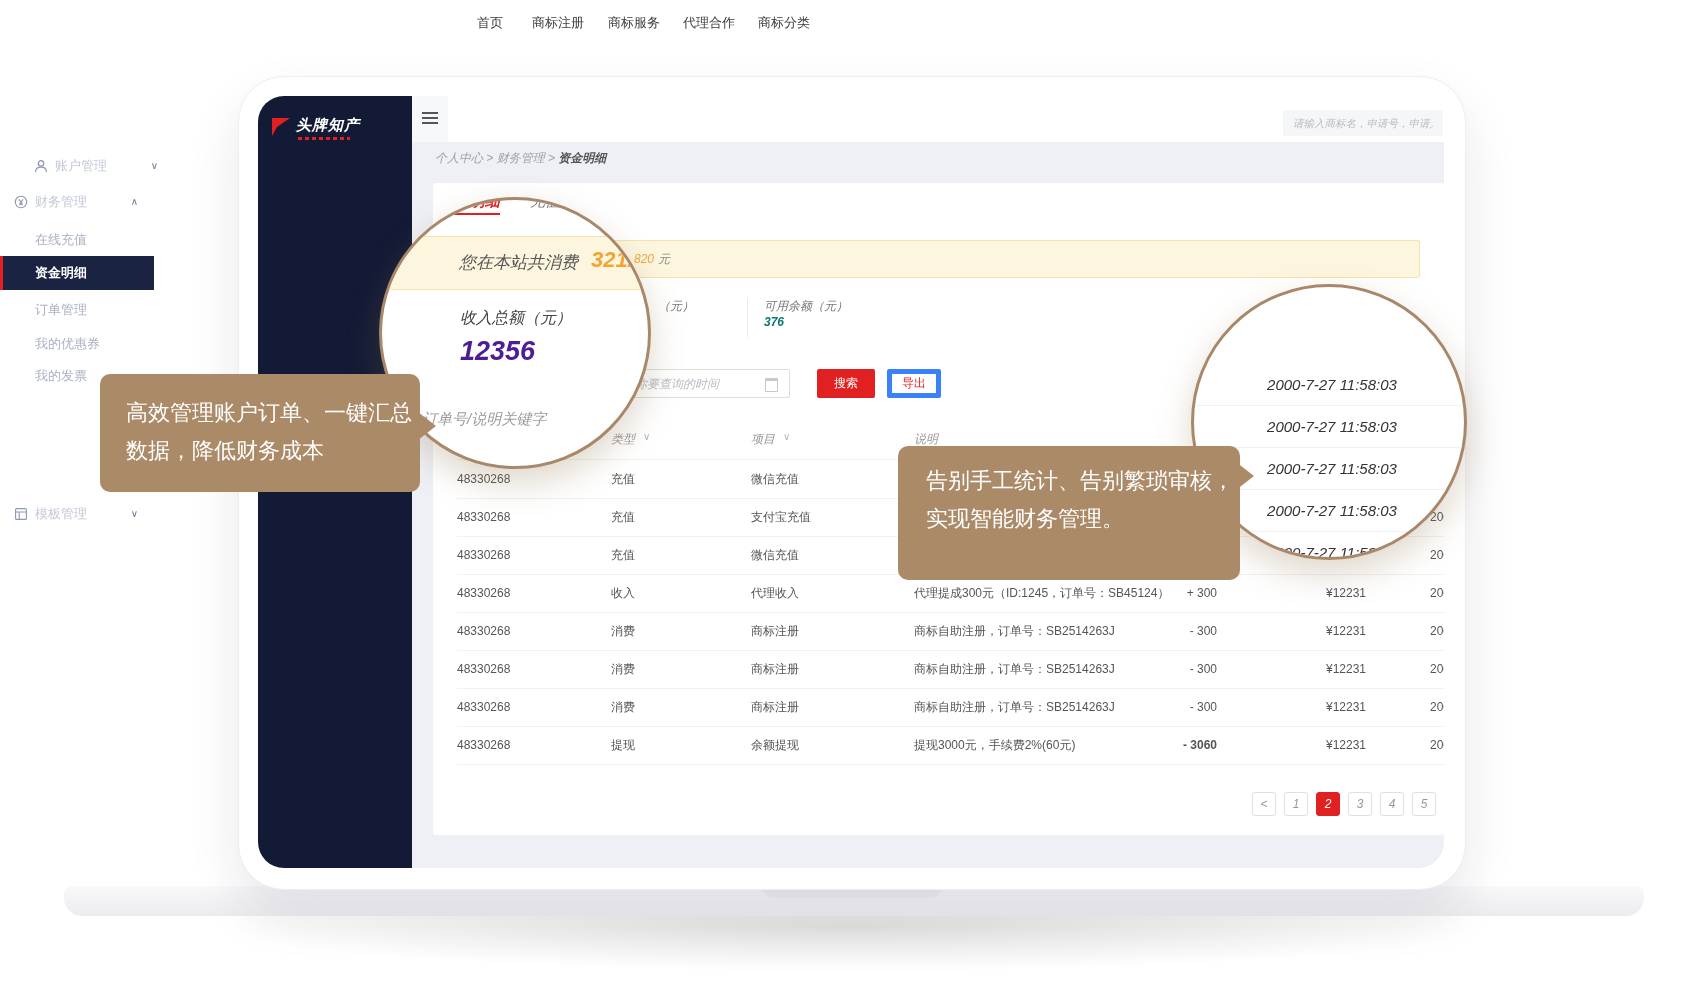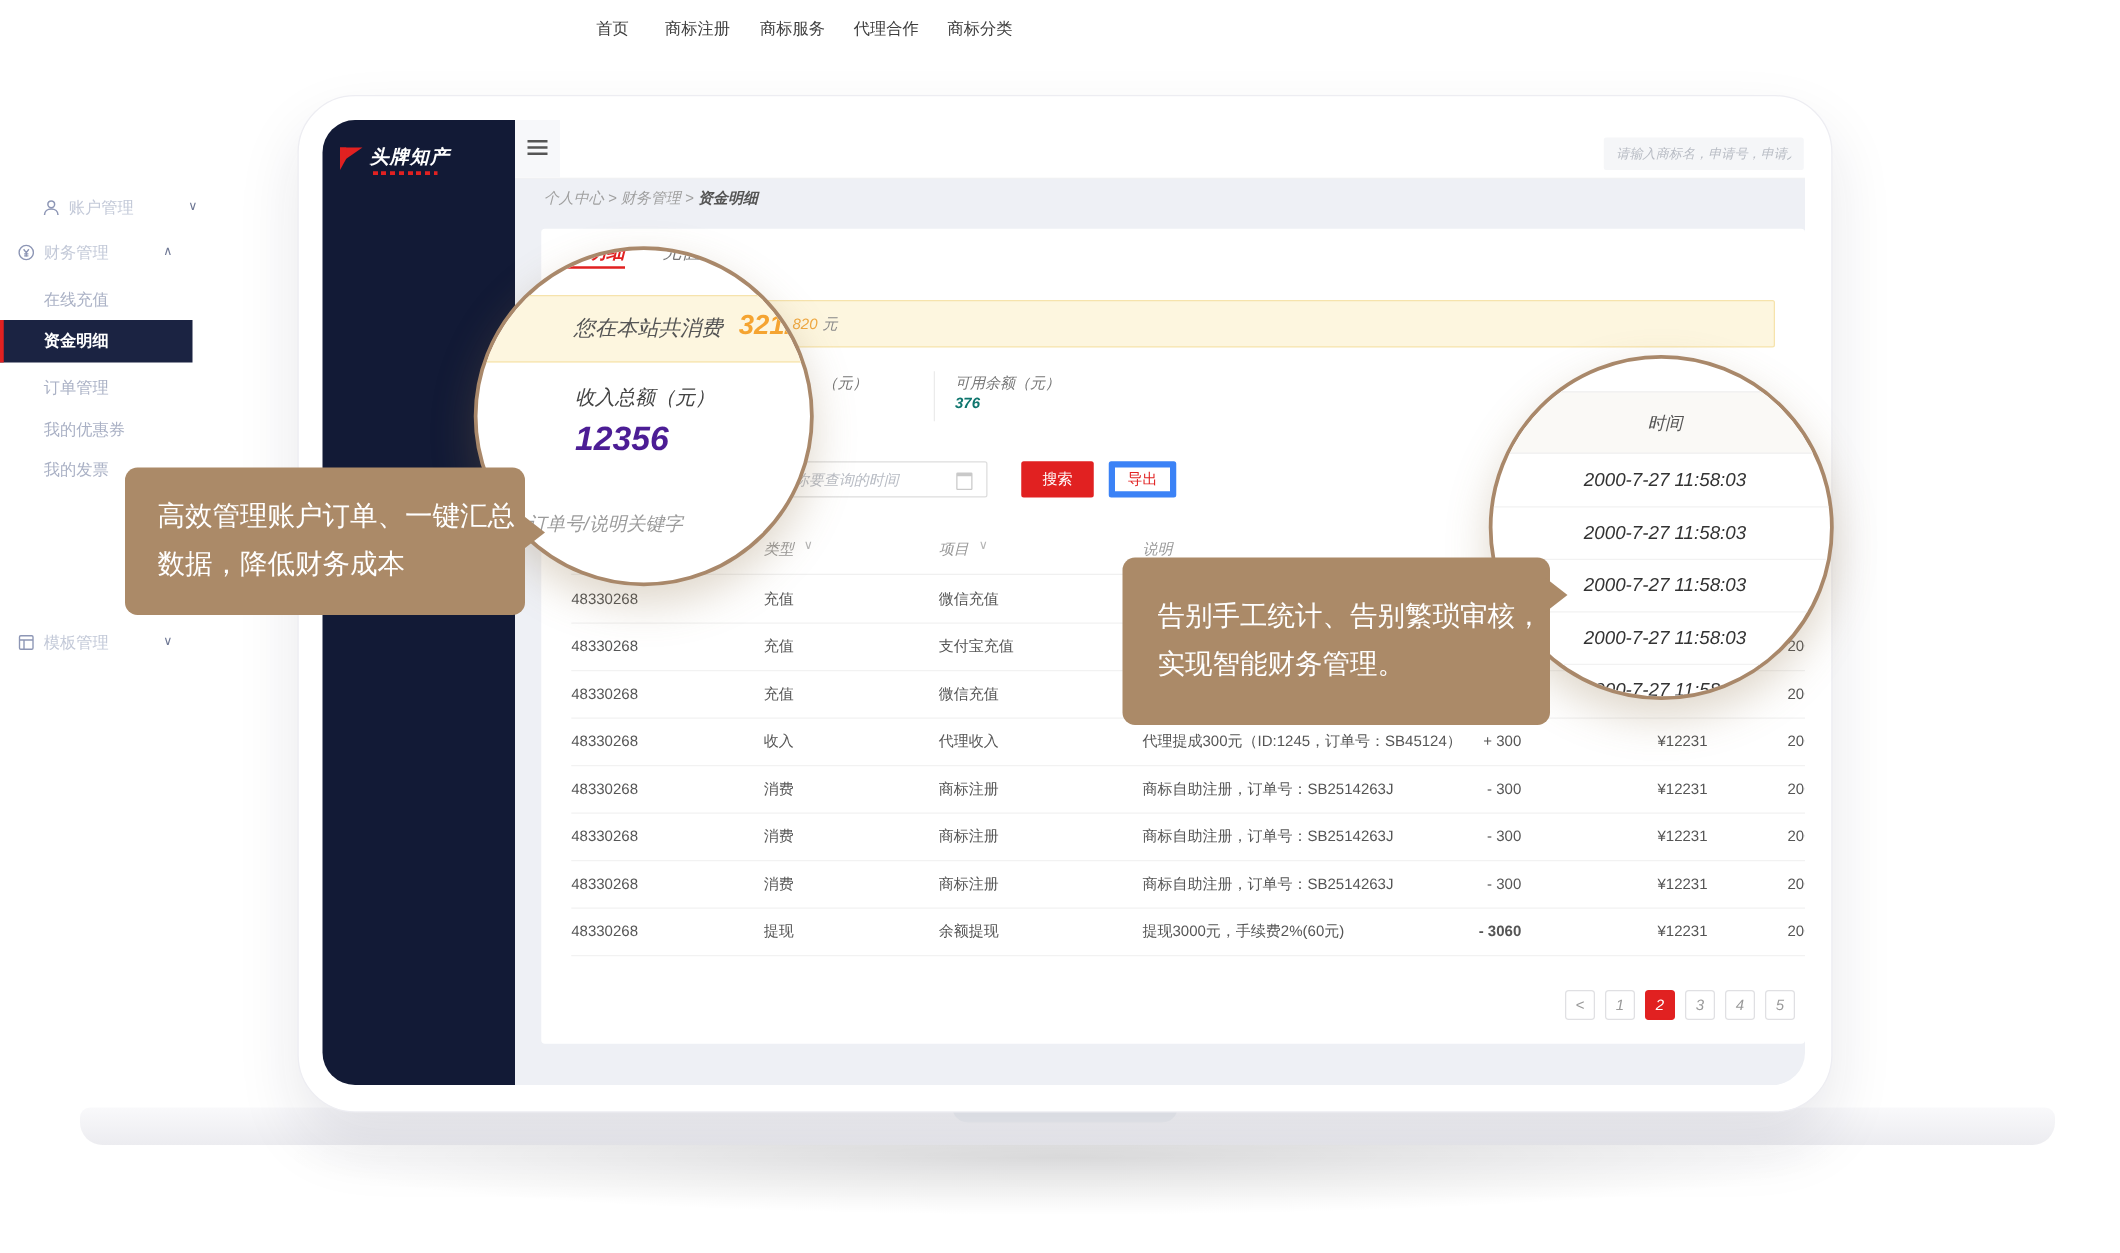--- a/index.html
+++ b/index.html
@@ -237,29 +237,26 @@
       <span class="abs" style="left:106px;top:14px;font-size:17px;color:#555;">您在本站共消费</span>
       <span class="abs" style="left:238px;top:10px;font-size:22px;font-weight:bold;color:#f5a431;">32124</span>
 
     </div>
     <span class="abs" style="left:78px;top:108px;font-size:16px;color:#444;">收入总额（元）</span>
     <span class="abs" style="left:78px;top:136px;font-size:27px;font-weight:bold;color:#4c1d95;">12356</span>
     <span class="abs" style="left:40px;top:210px;font-size:15px;color:#9a9a9a;white-space:nowrap;">订单号/说明关键字</span>
   </div>
 
   <div class="circle" style="left:1191px;top:284px;width:276px;height:276px;">
-    <div class="abs" style="left:0;top:26px;width:276px;height:50px;background:#faf9f6;border-top:1px solid #efefef;border-bottom:1px solid #efefef;box-sizing:border-box;">
-      <div style="width:100%;text-align:center;line-height:48px;font-size:14px;color:#555;">时间</div>
-    </div>
     <div class="abs" style="left:0;top:77px;width:276px;height:42px;line-height:42px;text-align:center;font-size:15px;color:#333;border-bottom:1px solid #f2f2f2;box-sizing:border-box;">2000-7-27  11:58:03</div>
     <div class="abs" style="left:0;top:119px;width:276px;height:42px;line-height:42px;text-align:center;font-size:15px;color:#333;border-bottom:1px solid #f2f2f2;box-sizing:border-box;">2000-7-27  11:58:03</div>
     <div class="abs" style="left:0;top:161px;width:276px;height:42px;line-height:42px;text-align:center;font-size:15px;color:#333;border-bottom:1px solid #f2f2f2;box-sizing:border-box;">2000-7-27  11:58:03</div>
     <div class="abs" style="left:0;top:203px;width:276px;height:42px;line-height:42px;text-align:center;font-size:15px;color:#333;border-bottom:1px solid #f2f2f2;box-sizing:border-box;">2000-7-27  11:58:03</div>
     <div class="abs" style="left:0;top:245px;width:276px;height:42px;line-height:42px;text-align:center;font-size:15px;color:#333;box-sizing:border-box;">2000-7-27  11:58:03</div>
   </div>
 
   <div class="callout" style="left:100px;top:374px;width:320px;height:118px;padding:20px 0 0 26px;">高效管理账户订单、一键汇总数据，降低财务成本</div>
   <div class="pointer" style="left:418px;top:412px;"></div>
 
-  <div class="callout" style="left:898px;top:446px;width:342px;height:134px;padding:28px 0 0 28px;">告别手工统计、告别繁琐审核，实现智能财务管理。</div>
+  <div class="callout" style="left:898px;top:446px;width:342px;height:134px;padding:16px 0 0 28px;">告别手工统计、告别繁琐审核，实现智能财务管理。</div>
   <div class="pointer" style="left:1236px;top:462px;"></div>
 
 </div>
 
 </body></html>

